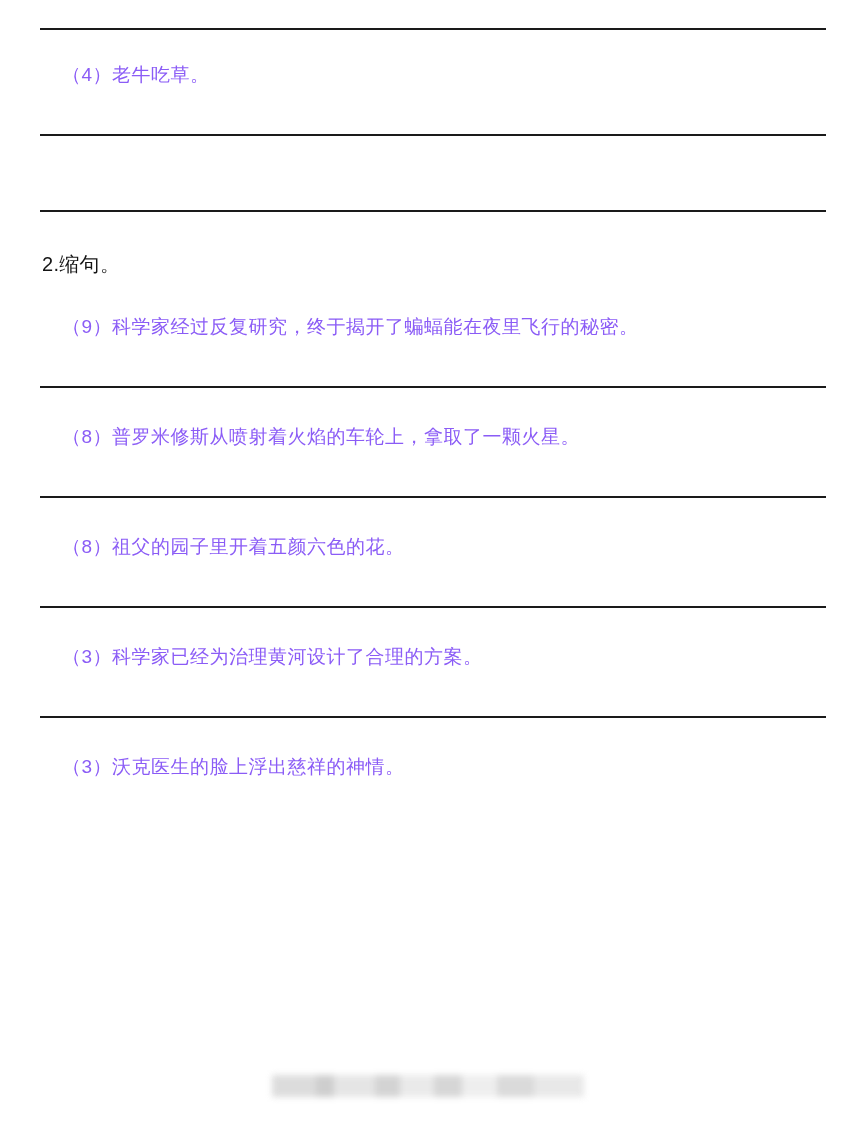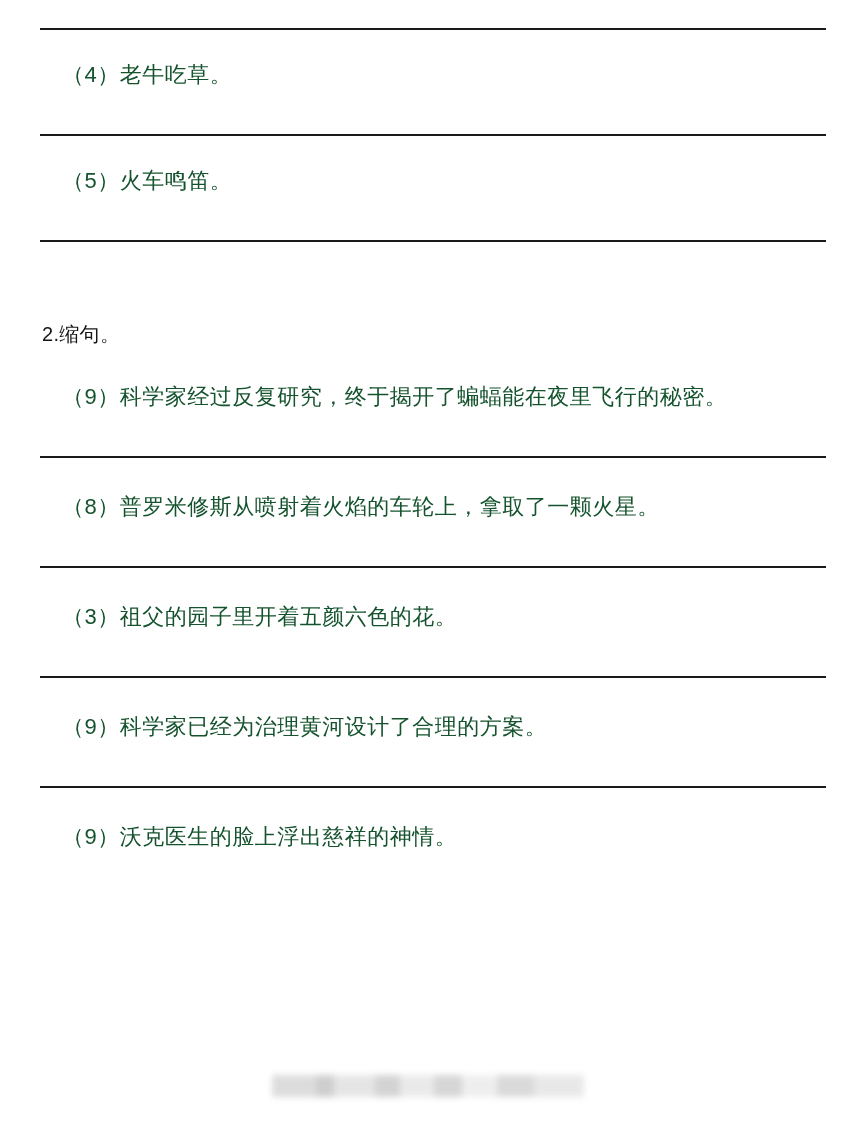--- a/index.html
+++ b/index.html
@@ -22,34 +22,33 @@
     box-sizing: border-box;
     padding: 0 40px;
   }
   .rule {
     height: 0;
     border-top: 2px solid #1a1a1a;
     margin: 0;
   }
   .rule-top { margin-top: 28px; }
   .q-line {
-    font-size: 22px;
+    font-size: 19px;
     line-height: 30px;
     letter-spacing: 0.5px;
     padding-left: 22px;
-    color: #14532d;
+    color: #8b5cf6;
     white-space: nowrap;
   }
   .section-head {
     font-size: 20px;
     line-height: 28px;
     letter-spacing: 0.3px;
     padding-left: 2px;
     color: #141414;
-    margin-top: 40px;
   }
   .sp-a { height: 44px; }
   .sp-b { height: 44px; }
   .sp-c { height: 38px; }
   .sp-d { height: 30px; }
   .sp-e { height: 34px; }
   .blur-bar {
     position: absolute;
     left: 272px;
     top: 1047px;
@@ -76,21 +75,20 @@
 
   <div class="rule rule-top"></div>
   <div class="sp-d"></div>
 
   <div class="q-line">（4）老牛吃草。</div>
 
   <div class="sp-a"></div>
   <div class="rule"></div>
   <div class="sp-d"></div>
 
-  <div class="q-line">（5）火车鸣笛。</div>
 
   <div class="sp-a"></div>
   <div class="rule"></div>
   <div class="sp-c"></div>
 
   <div class="section-head">2.缩句。</div>
 
   <div class="sp-e"></div>
 
   <div class="q-line">（9）科学家经过反复研究，终于揭开了蝙蝠能在夜里飞行的秘密。</div>
@@ -98,29 +96,29 @@
   <div class="sp-b"></div>
   <div class="rule"></div>
   <div class="sp-e"></div>
 
   <div class="q-line">（8）普罗米修斯从喷射着火焰的车轮上，拿取了一颗火星。</div>
 
   <div class="sp-b"></div>
   <div class="rule"></div>
   <div class="sp-e"></div>
 
-  <div class="q-line">（3）祖父的园子里开着五颜六色的花。</div>
+  <div class="q-line">（8）祖父的园子里开着五颜六色的花。</div>
 
   <div class="sp-b"></div>
   <div class="rule"></div>
   <div class="sp-e"></div>
 
-  <div class="q-line">（9）科学家已经为治理黄河设计了合理的方案。</div>
+  <div class="q-line">（3）科学家已经为治理黄河设计了合理的方案。</div>
 
   <div class="sp-b"></div>
   <div class="rule"></div>
   <div class="sp-e"></div>
 
-  <div class="q-line">（9）沃克医生的脸上浮出慈祥的神情。</div>
+  <div class="q-line">（3）沃克医生的脸上浮出慈祥的神情。</div>
 
   <div class="blur-bar"></div>
 
 </div>
 
 </body></html>

